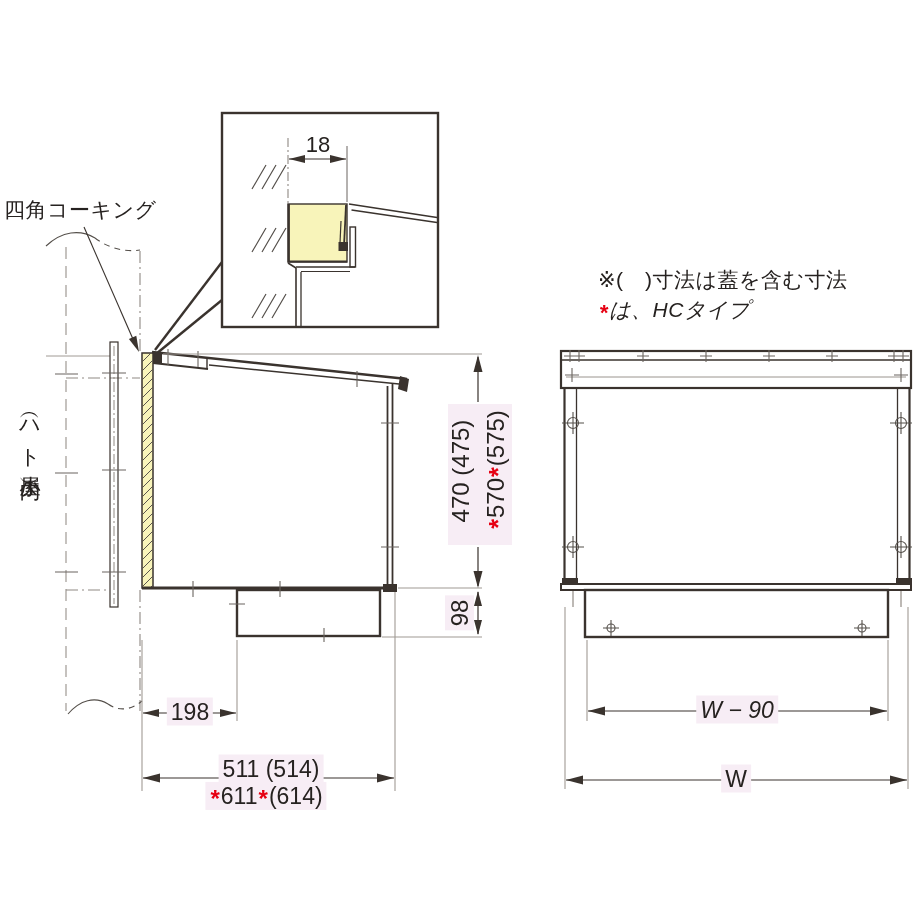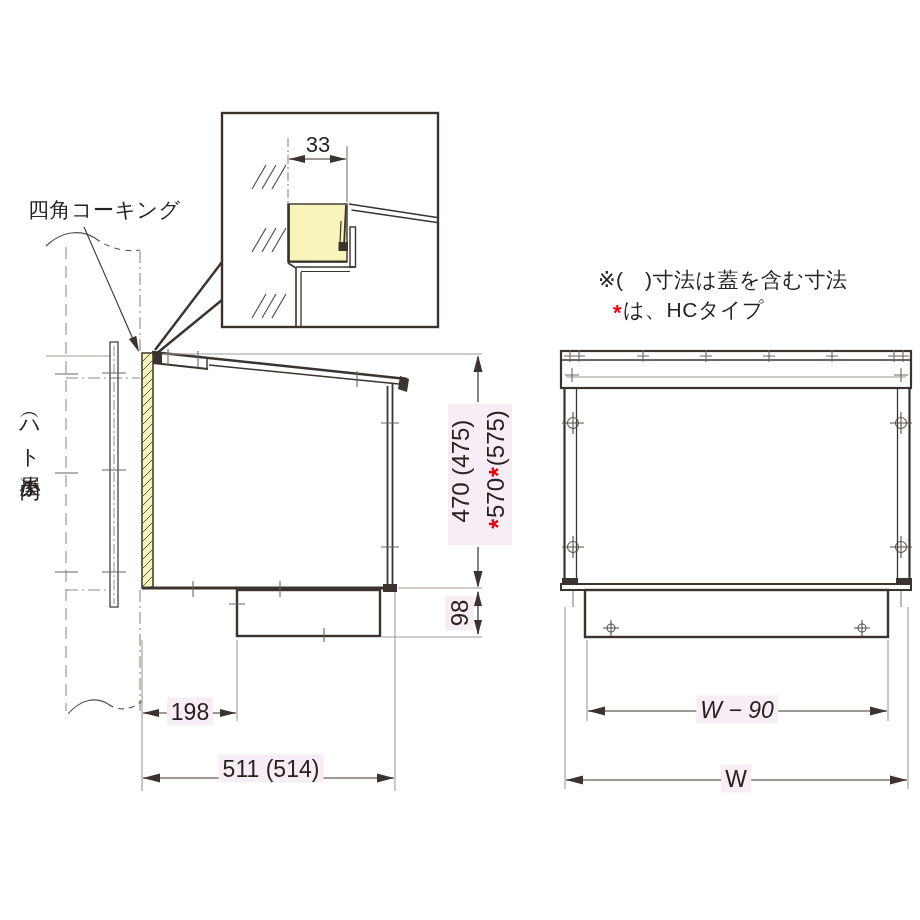--- a/index.html
+++ b/index.html
@@ -189,38 +189,39 @@
     <polygon points="887,711 870,706.5 870,715.5" fill="#3a332e" stroke="none"></polygon>
 
     <path d="M566,780 H907"></path>
     <polygon points="566,780 583,775.5 583,784.5" fill="#3a332e" stroke="none"></polygon>
     <polygon points="907,780 890,775.5 890,784.5" fill="#3a332e" stroke="none"></polygon>
   </g>
 </svg>
 
 <div class="underlay" style="left:448px;top:404px;width:64px;height:141px;"></div>
 
-<div class="lbl note" style="left:4px;top:199px;margin-left:24px;">四角コーキング</div>
+<div class="lbl note" style="left:4px;top:199px;">四角コーキング</div>
 
 <div class="lbl vert" style="left:20px;top:405px;">（ハト小屋内）</div>
 
 <div class="lbl note" style="left:598px;top:269px;">※(　)寸法は蓋を含む寸法</div>
 
-<div class="lbl note" style="left:612px;top:299px;"><span class="red star">*</span><span>は、HCタイプ</span></div>
-
-<div class="lbl dim center" style="left:318px;top:145px;font-size:22px;">33</div>
+<div class="lbl note" style="left:598px;top:299px;font-style:italic;"><span class="red star">*</span><span>は、HCタイプ</span></div>
+
+<div class="lbl dim center" style="left:318px;top:145px;font-size:22px;">18</div>
 
 <div class="lbl dim rot" style="left:461px;top:471px;">470 (475)</div>
 
 <div class="lbl dim rot" style="left:496px;top:470px;"><span class="red star">*</span><span>570</span><span class="red star">*</span><span>(575)</span></div>
 
 <div class="lbl dim rot" style="left:460px;top:613px;"><span class="bgp">98</span></div>
 
 <div class="lbl dim-lg center" style="left:190px;top:712px;"><span class="bgp">198</span></div>
 
 <div class="lbl dim-lg center" style="left:271px;top:769px;"><span class="bgp">511 (514)</span></div>
 
+<div class="lbl dim-lg center" style="left:266px;top:796px;"><span class="bgp"><span class="red star">*</span><span>611</span><span class="red star">*</span><span>(614)</span></span></div>
 
 <div class="lbl dim-lg center" style="left:737px;top:710px;font-style:italic;"><span class="bgp">W − 90</span></div>
 
 <div class="lbl dim-lg center" style="left:736px;top:779px;"><span class="bgp">W</span></div>
 
 </div>
 
 </body></html>

